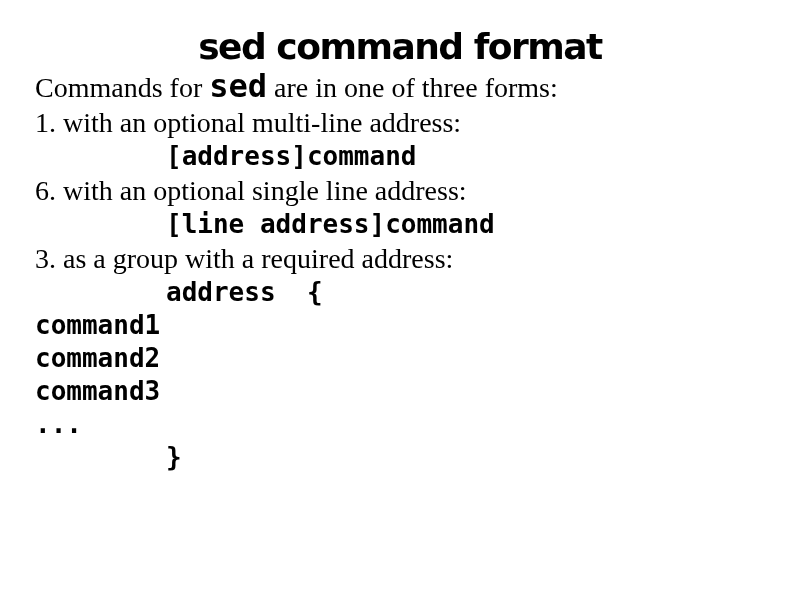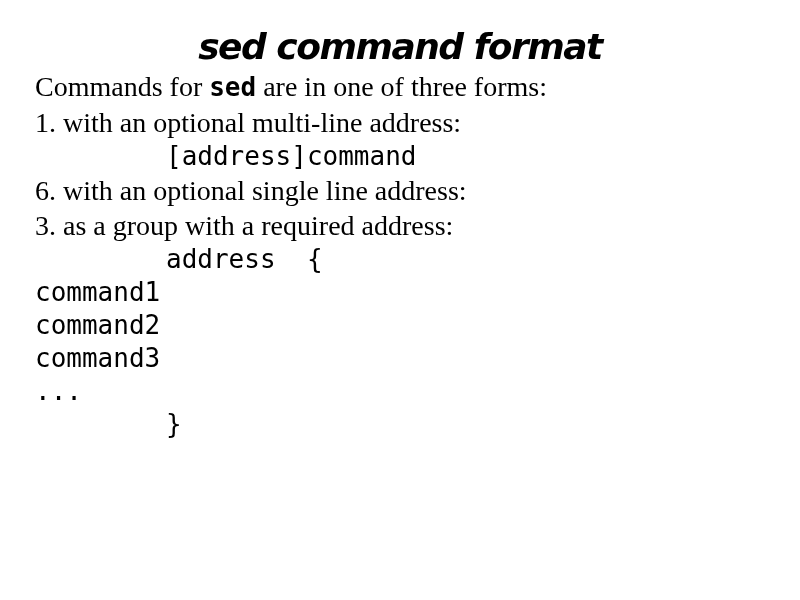--- a/index.html
+++ b/index.html
@@ -15,59 +15,59 @@
     position: absolute;
     top: 34px;
     left: 0;
     width: 800px;
     text-align: center;
     font-family: "DejaVu Sans", sans-serif;
     font-weight: bold;
     font-size: 36px;
     line-height: 26px;
     letter-spacing: -1.5px;
-    font-style: italic;
   }
   .body {
     position: absolute;
     left: 35px;
     top: 69px;
     width: 760px;
   }
   .t {
     font-family: "Liberation Serif", serif;
     font-size: 28px;
     line-height: 35px;
     white-space: pre;
   }
   .c {
     font-family: "DejaVu Sans Mono", monospace;
-    font-weight: normal;
+    font-weight: bold;
     font-size: 26px;
     line-height: 33px;
     white-space: pre;
   }
   .i1 { margin-left: 131px; }
   .i2 { }
   .sed {
     font-family: "DejaVu Sans Mono", monospace;
     font-weight: bold;
-    font-size: 26px;
+    font-size: 32px;
   }
 </style>
 </head>
 <body>
 
 <div class="slide">
   <div class="title">sed command format</div>
   <div class="body" id="slide-body">
       <div class="t"><span class="plain">Commands for </span><span class="sed">sed</span><span class="plain"> are in one of three forms:</span></div>
       <div class="t"><span class="plain">1. with an optional multi-line address:</span></div>
       <div class="c i1">[address]command</div>
       <div class="t"><span class="plain">6. with an optional single line address:</span></div>
+      <div class="c i1">[line address]command</div>
       <div class="t"><span class="plain">3. as a group with a required address:</span></div>
       <div class="c i1">address  {</div>
       <div class="c i2">command1</div>
       <div class="c i2">command2</div>
       <div class="c i2">command3</div>
       <div class="c i2">...</div>
       <div class="c i1">}</div>
     </div>
 </div>
 

